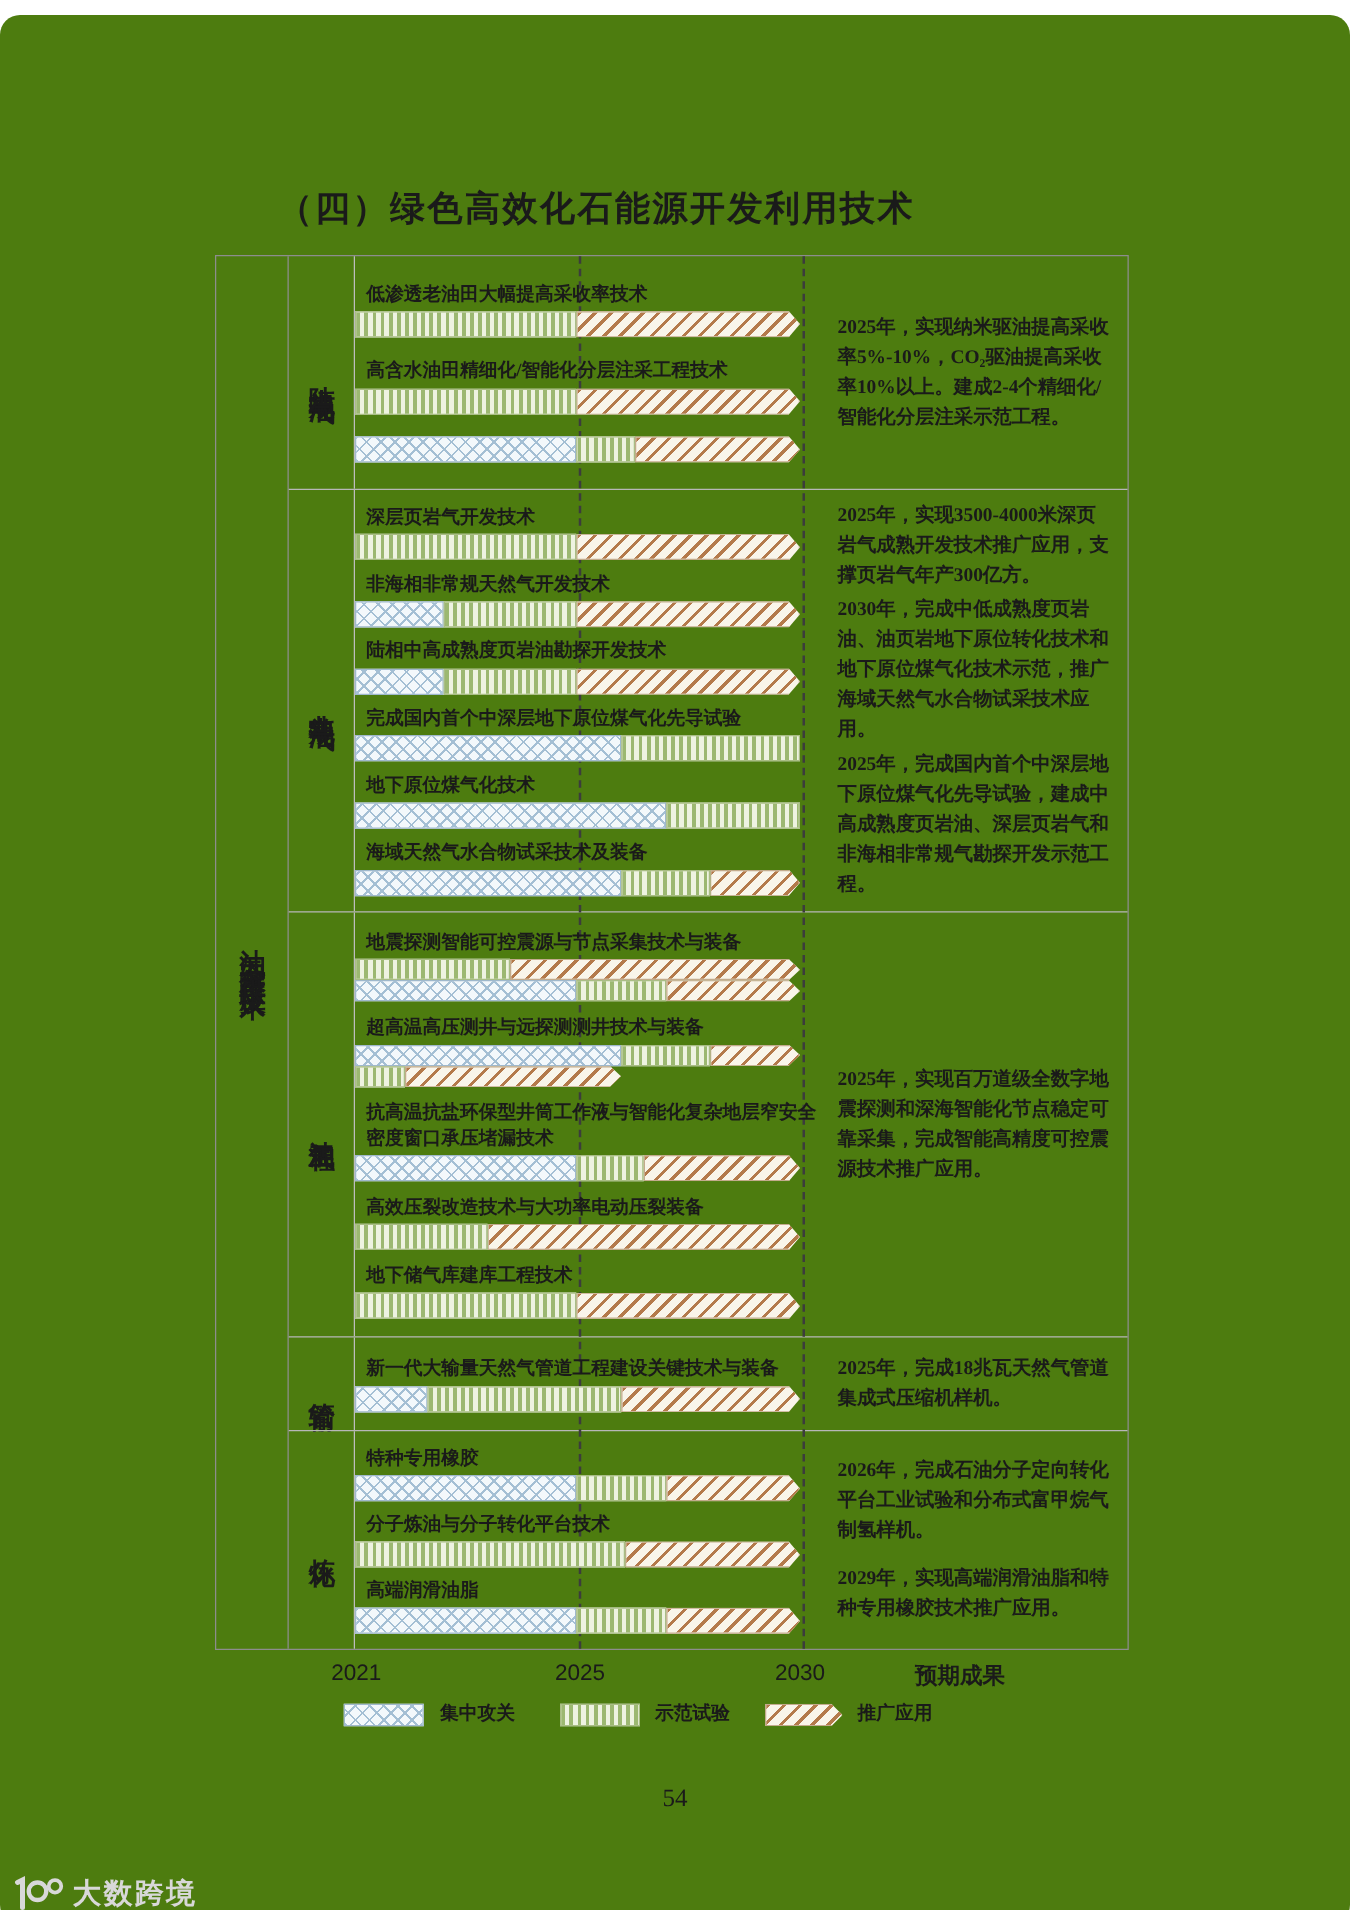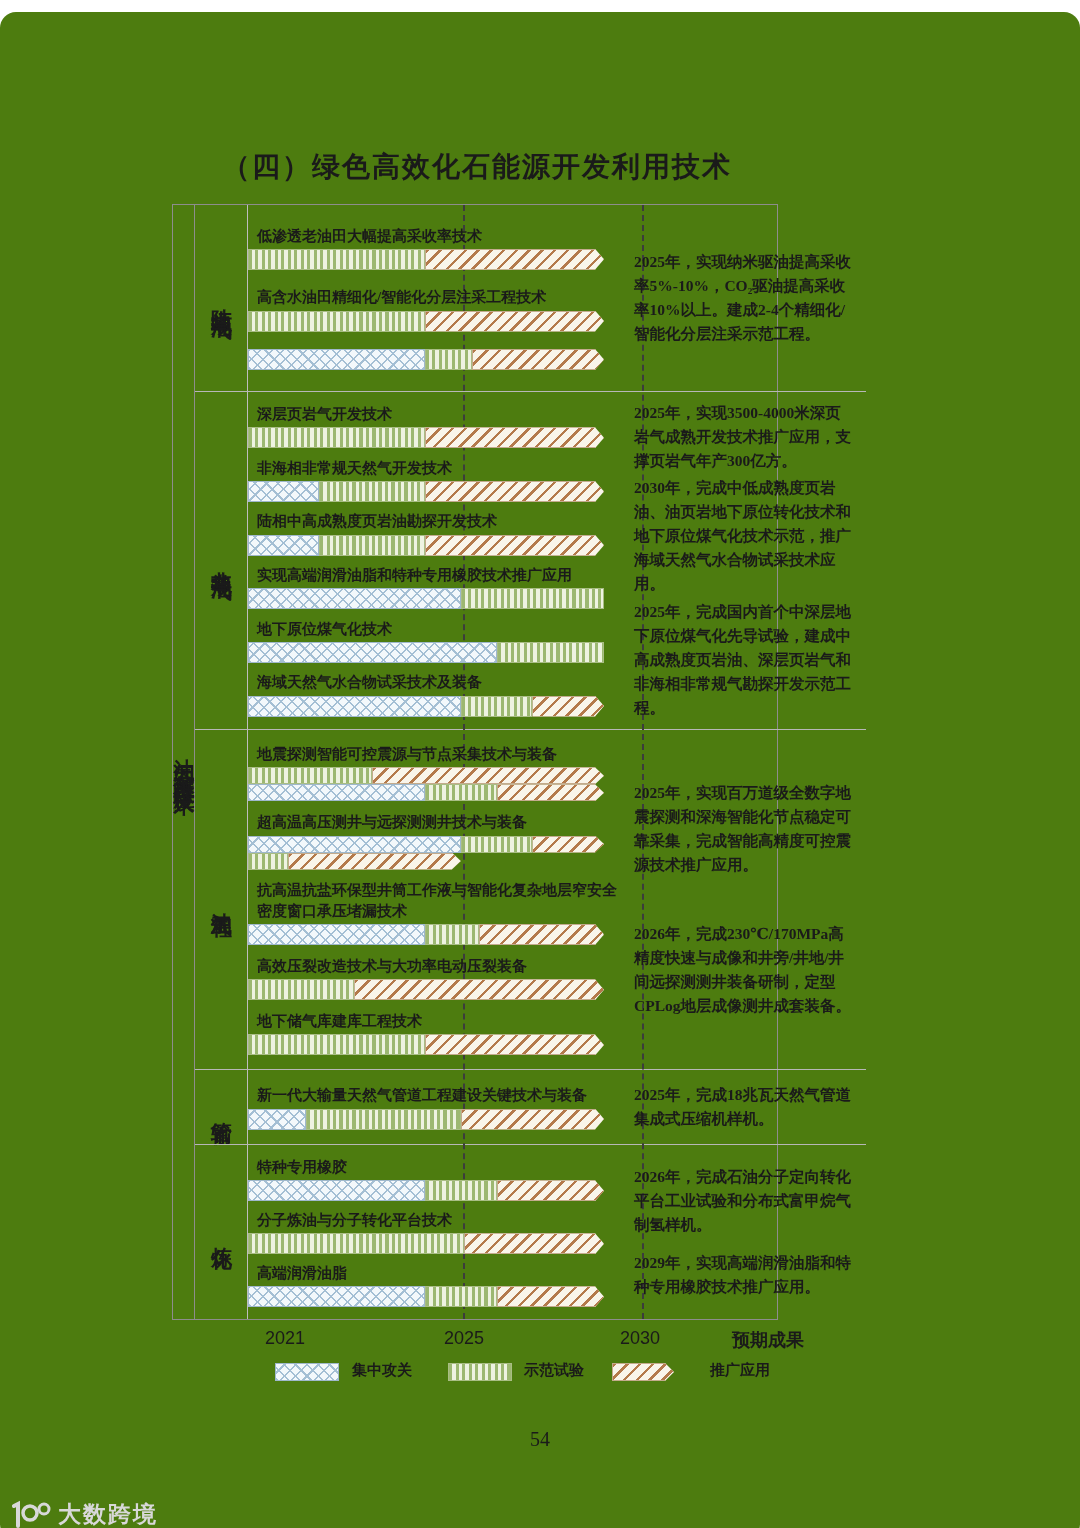--- a/index.html
+++ b/index.html
@@ -8,21 +8,21 @@
     position:relative; width:1080px; height:1528px; margin:12px auto;
     background:#4d7c0f; overflow:hidden;
     font-family:"Liberation Serif","DejaVu Serif",serif; color:#1a1a1a;border-radius:16px;
   }
   .doc-title {
     position:absolute; left:222px; top:136px;
     font-size:28px; font-weight:700; letter-spacing:2px;
   }
   
   .table {
-    position:absolute; left:172px; top:192px; width:606px; height:1116px;
+    position:absolute; left:172px; top:192px; width:731px; height:1116px;
     border:1px solid #8d8d8d; display:flex;
   }
   .col-left {
     width:60px; border-right:1px solid #8d8d8d;
     display:flex; align-items:center; justify-content:center;
   }
   .v-text {
     writing-mode:vertical-rl; text-orientation:upright;
     font-weight:700; font-size:21px; letter-spacing:4px; line-height:1;
   }
@@ -163,21 +163,21 @@
             </div>
             <div class="task">
               <div class="task-label">陆相中高成熟度页岩油勘探开发技术</div>
               <div class="bar">
                 <div class="seg seg-hatch" style="left: 0%; width: 19.888%;"></div>
                 <div class="seg seg-green" style="left: 19.888%; width: 29.832%;"></div>
                 <div class="seg seg-orange tip" style="left: 49.72%; width: 50.28%;"></div>
               </div>
             </div>
             <div class="task">
-              <div class="task-label">实现高端润滑油脂和特种专用橡胶技术推广应用</div>
+              <div class="task-label">完成国内首个中深层地下原位煤气化先导试验</div>
               <div class="bar">
                 <div class="seg seg-hatch" style="left: 0%; width: 59.776%;"></div>
                 <div class="seg seg-green" style="left: 59.776%; width: 40.224%;"></div>
               </div>
             </div>
             <div class="task">
               <div class="task-label">地下原位煤气化技术</div>
               <div class="bar">
                 <div class="seg seg-hatch" style="left: 0%; width: 69.832%;"></div>
                 <div class="seg seg-green" style="left: 69.832%; width: 30.168%;"></div>
@@ -245,21 +245,20 @@
             <div class="task">
               <div class="task-label">地下储气库建库工程技术</div>
               <div class="bar">
                 <div class="seg seg-green" style="left: 0%; width: 49.72%;"></div>
                 <div class="seg seg-orange tip" style="left: 49.72%; width: 50.28%;"></div>
               </div>
             </div>
           </div>
           <div class="res">
             <p class="outcome">2025年，实现百万道级全数字地震探测和深海智能化节点稳定可靠采集，完成智能高精度可控震源技术推广应用。</p>
-            <p class="outcome">2026年，完成230℃/170MPa高精度快速与成像和井旁/井地/井间远探测测井装备研制，定型CPLog地层成像测井成套装备。</p>
           </div>
         </div>
         <div class="section" style="height: 75px;">
           <div class="cat">
             <div class="v-text">管输</div>
           </div>
           <div class="chart">
             <div class="task">
               <div class="task-label">新一代大输量天然气管道工程建设关键技术与装备</div>
               <div class="bar">
@@ -315,21 +314,21 @@
   <span class="axis-label" style="left:285px;">2021</span>
   <span class="axis-label" style="left:464px;">2025</span>
   <span class="axis-label" style="left:640px;">2030</span>
   <span class="axis-label axis-outcome" style="left:768px;">预期成果</span>
 
   <div class="legend-swatch seg-hatch" style="left:275px;width:64px;"></div>
   <span class="legend-label" style="left:352px;">集中攻关</span>
   <div class="legend-swatch seg-green" style="left:448px;width:64px;"></div>
   <span class="legend-label" style="left:524px;">示范试验</span>
   <div class="legend-swatch seg-orange tip" style="left:612px;width:62px;"></div>
-  <span class="legend-label" style="left:710px;text-align:center;">推广应用</span>
+  <span class="legend-label" style="left:686px;text-align:center;">推广应用</span>
 
   <div class="pagenum">54</div>
 
   <div class="watermark">
     <svg width="46" height="30" viewBox="0 0 46 30">
       <path d="M6 6 L10 4 L10 26" stroke="#d8d8d8" stroke-width="4" fill="none" stroke-linecap="round"></path>
       <circle cx="22" cy="13" r="7" stroke="#d8d8d8" stroke-width="3.5" fill="none"></circle>
       <circle cx="36" cy="9" r="5" stroke="#d8d8d8" stroke-width="3" fill="none"></circle>
     </svg>
     <span>大数跨境</span>

